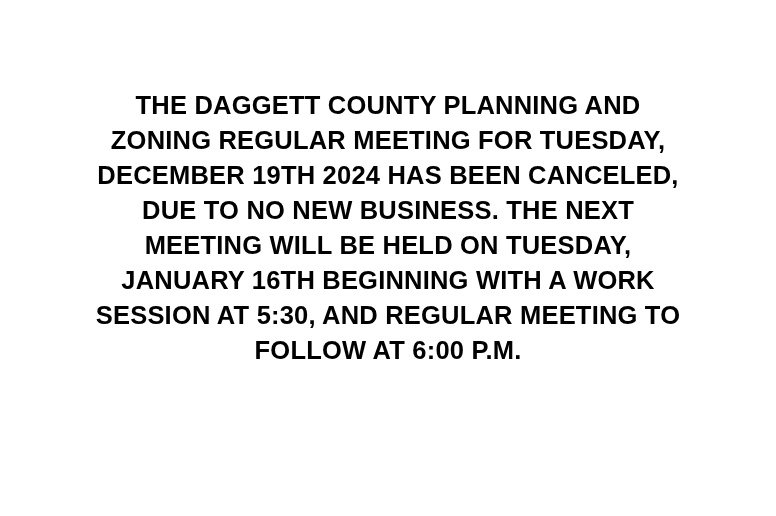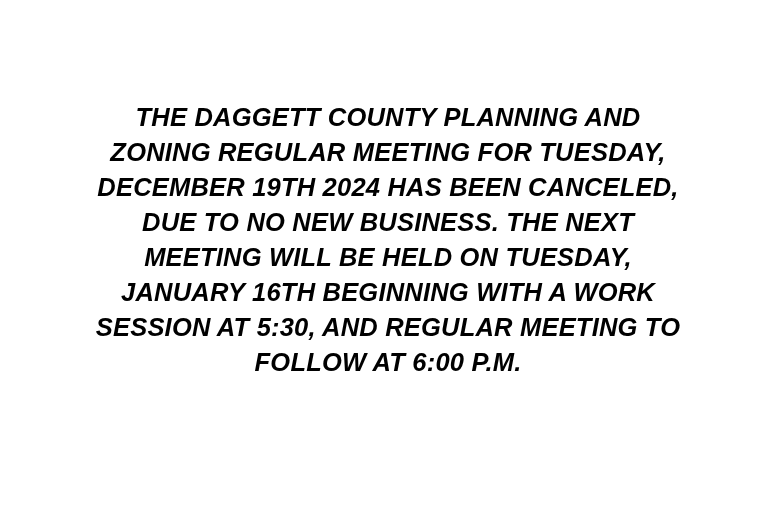--- a/index.html
+++ b/index.html
@@ -22,30 +22,29 @@
   }
   .notice-block {
     position: absolute;
     top: 88px;
     left: 0;
     width: 776px;
     padding: 0 72px;
     box-sizing: border-box;
   }
   .notice-text {
-    margin: 12px;
+    margin: 0;
     text-align: center;
     font-family: "Liberation Sans", sans-serif;
     font-weight: bold;
     font-size: 25.5px;
     line-height: 35px;
     letter-spacing: 0.2px;
     color: #000000;
     white-space: pre-line;
-    font-style: italic;
   }
 </style>
 </head>
 <body>
 
 <div class="page">
   <div class="notice-block">
     <p class="notice-text">THE DAGGETT COUNTY PLANNING AND
 ZONING REGULAR MEETING FOR TUESDAY,
 DECEMBER 19TH 2024 HAS BEEN CANCELED,

